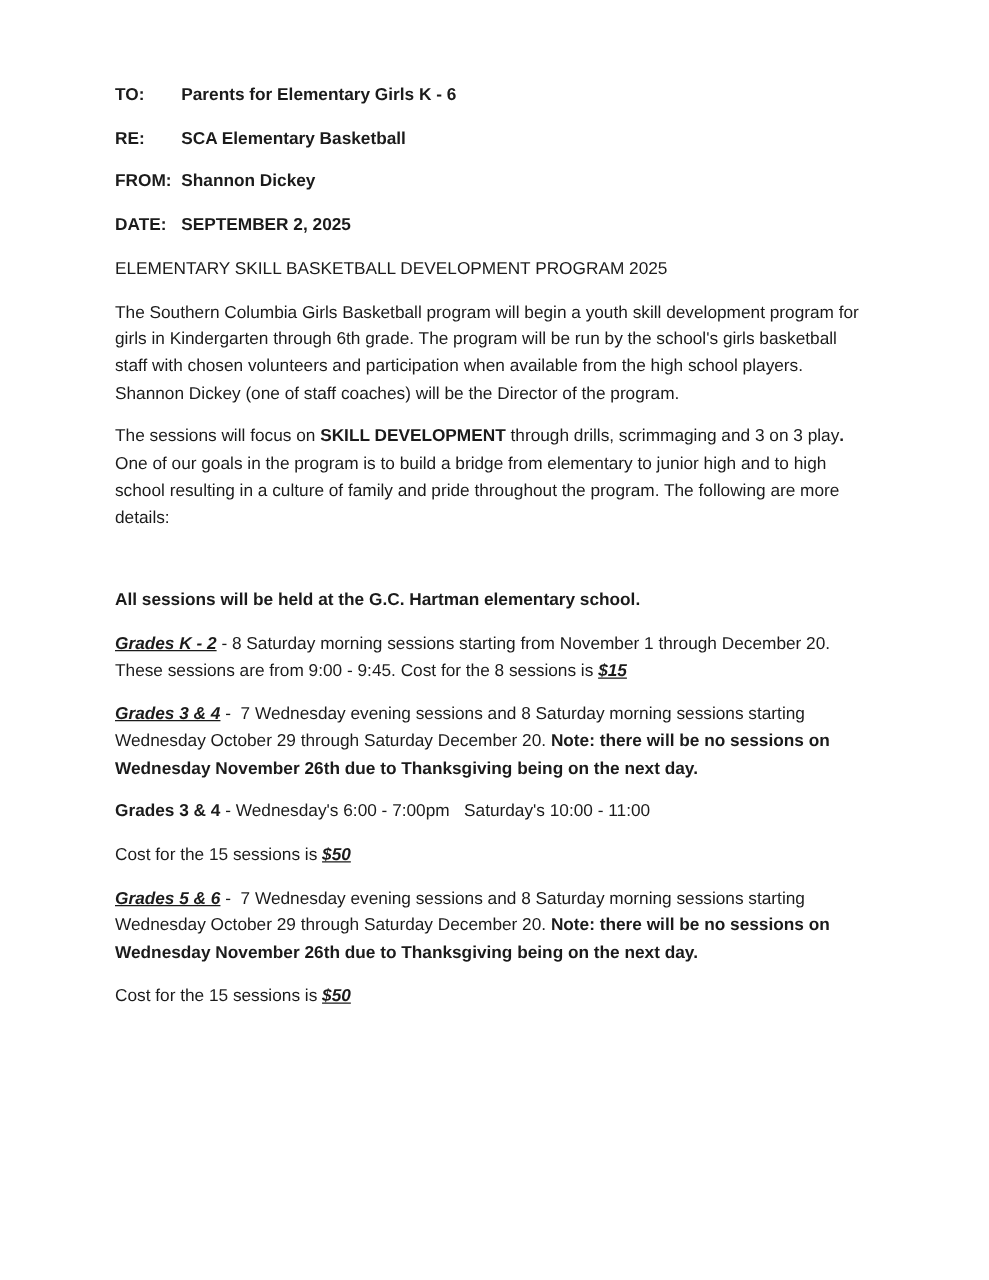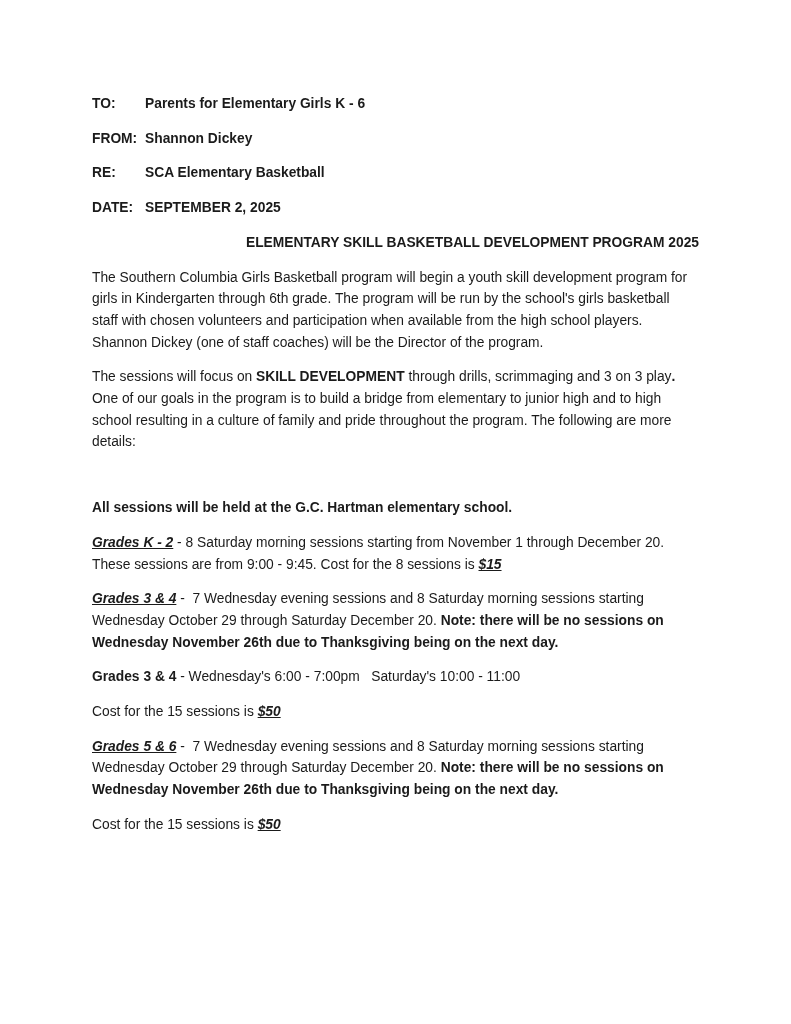--- a/index.html
+++ b/index.html
@@ -4,60 +4,60 @@
 <style>
   html, body {
     margin: 0;
     padding: 0;
     background: #ffffff;
   }
   .page {
     width: 791px;
     height: 1024px;
     box-sizing: border-box;
-    padding: 93px 92px 0 92px;
+    padding: 65px 92px 0 92px;
     background: #ffffff;
     font-family: "Liberation Sans", "DejaVu Sans", sans-serif;
     font-size: 13.8px;
     line-height: 21.7px;
     color: #1b1b1b;
     overflow: hidden;
   }
   .hrow {
     display: flex;
     margin: 0 0 13px 0;
     font-weight: bold;
     white-space: pre-wrap;
   }
   .hlabel {
     display: inline-block;
     width: 53px;
     flex: 0 0 53px;
   }
   .title {
-    text-align: right;
-    font-weight: bold;
+    text-align: left;
+    font-weight: normal;
     margin: 0 0 13px 0;
   }
   .para {
     margin: 0 0 13px 0;
     white-space: pre-wrap;
   }
   .b { font-weight: bold; margin-top: 44px; }
   .bu { font-weight: bold; text-decoration: underline; font-style: italic; }
 </style>
 </head>
 <body>
 
 <div class="page">
 
   <div class="memo-header">
     <div class="hrow"><span class="hlabel">TO:</span><span class="hvalue">Parents for Elementary Girls K - 6</span></div>
+    <div class="hrow"><span class="hlabel">RE:</span><span class="hvalue">SCA Elementary Basketball</span></div>
     <div class="hrow"><span class="hlabel">FROM:</span><span class="hvalue">Shannon Dickey</span></div>
-    <div class="hrow"><span class="hlabel">RE:</span><span class="hvalue">SCA Elementary Basketball</span></div>
     <div class="hrow"><span class="hlabel">DATE:</span><span class="hvalue">SEPTEMBER 2, 2025</span></div>
   </div>
 
   <div class="title">ELEMENTARY SKILL BASKETBALL DEVELOPMENT PROGRAM 2025</div>
 
   <p class="para"><span>The Southern Columbia Girls Basketball program will begin a youth skill development program for girls in Kindergarten through 6th grade. The program will be run by the school's girls basketball staff with chosen volunteers and participation when available from the high school players. Shannon Dickey (one of staff coaches) will be the Director of the program.</span></p>
 
   <p class="para"><span>The sessions will focus on </span><span class="b">SKILL DEVELOPMENT</span><span> through drills, scrimmaging and 3 on 3 play</span><span class="b">.</span><span> One of our goals in the program is to build a bridge from elementary to junior high and to high school resulting in a culture of family and pride throughout the program. The following are more details:</span></p>
 
   <p class="para b"><span>All sessions will be held at the G.C. Hartman elementary school.</span></p>

